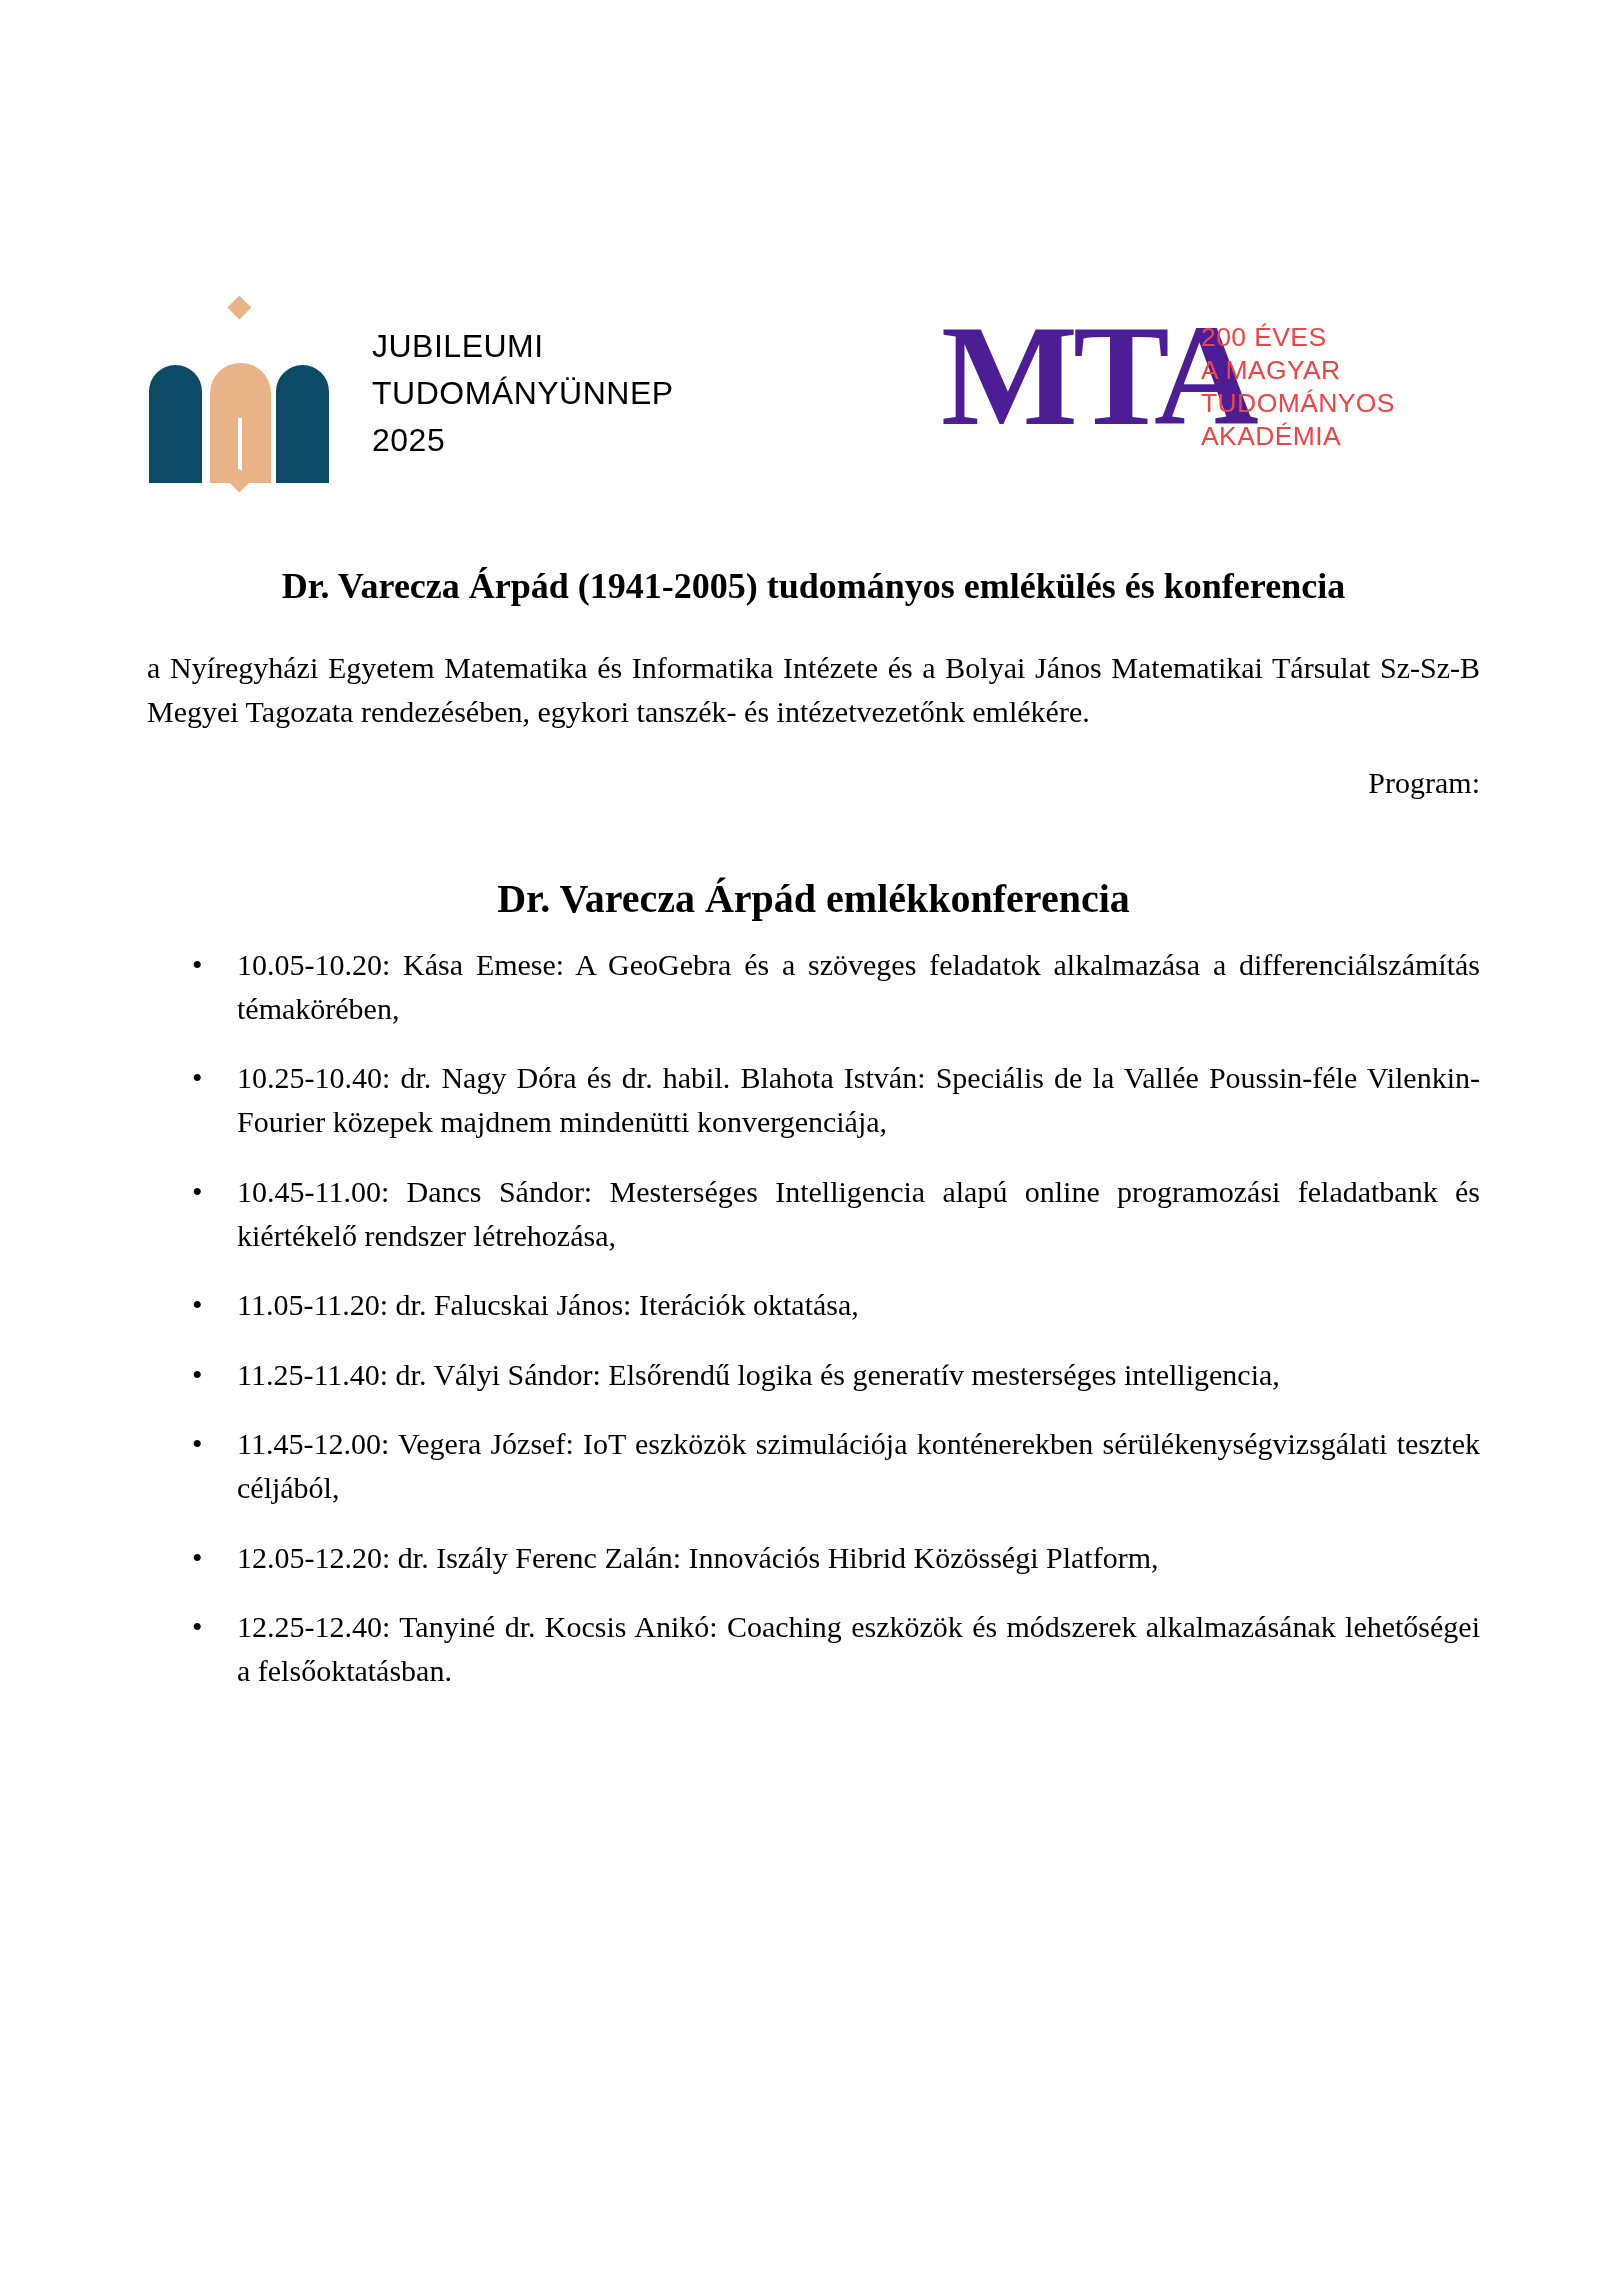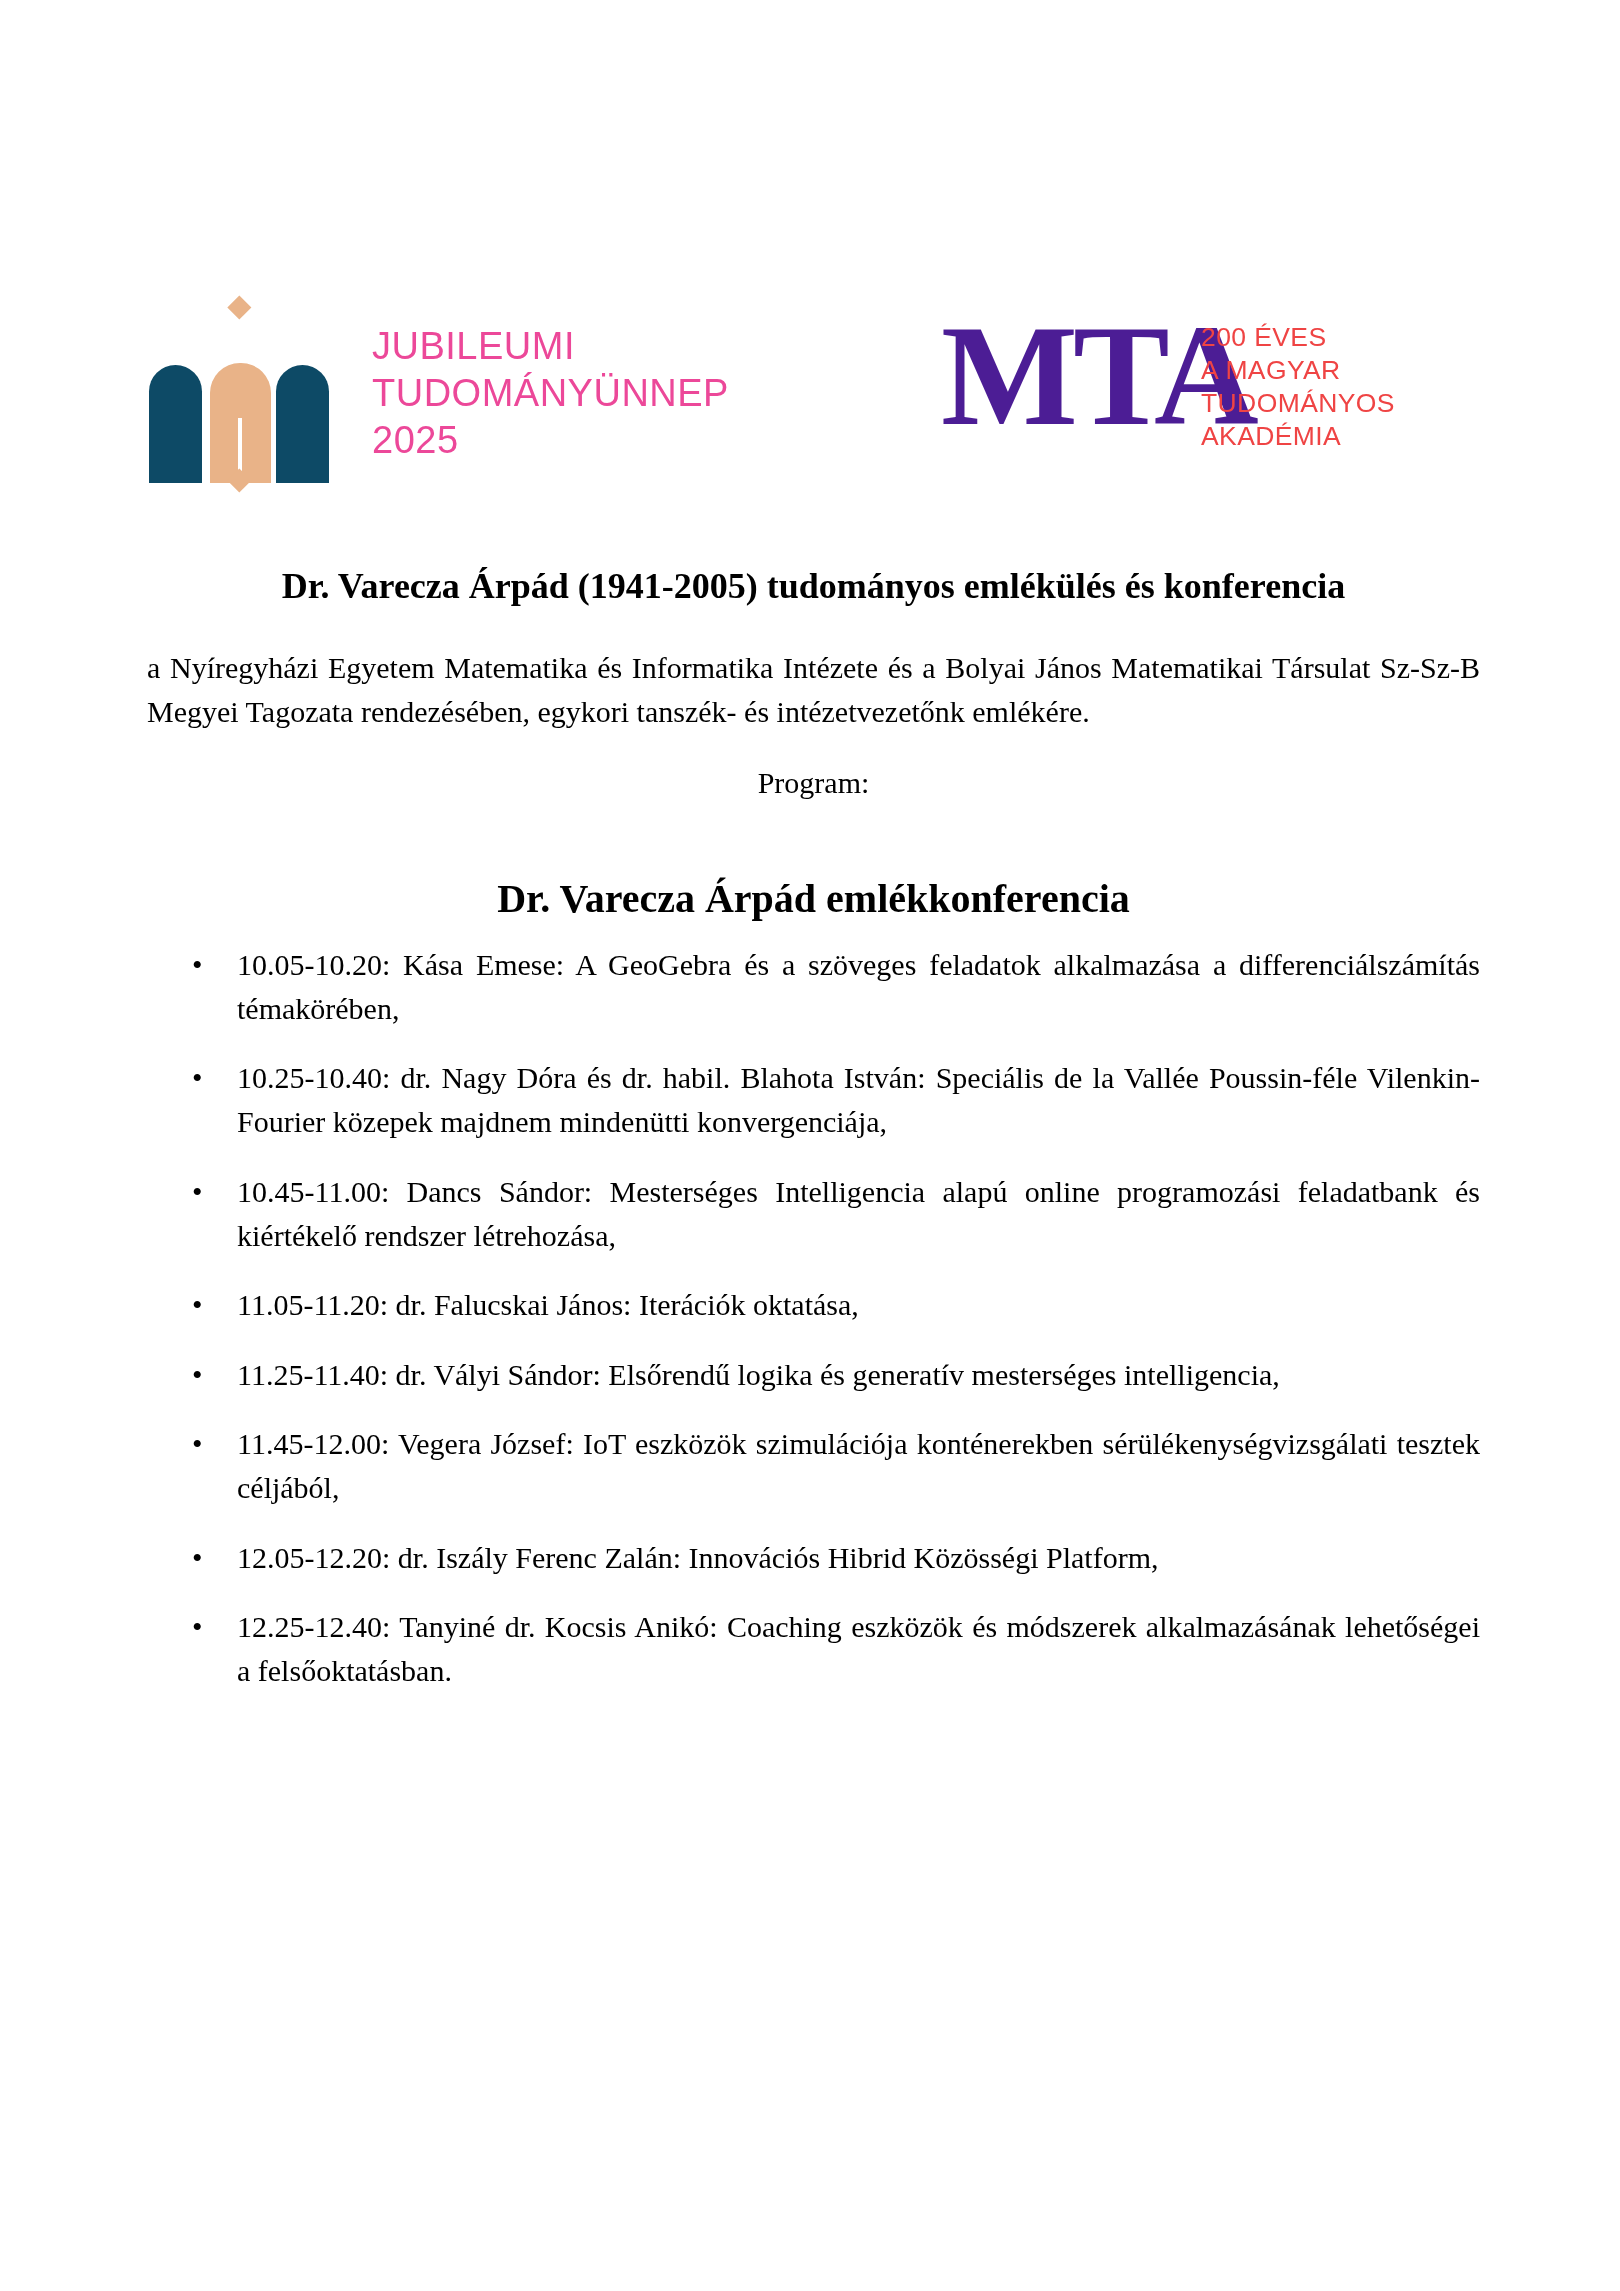--- a/index.html
+++ b/index.html
@@ -101,24 +101,24 @@
   }
   .diamond.top    { top: 16.7px; }
   .diamond.bottom { top: 190px; }
 
   .logo-jub-text {
     position: absolute;
     left: 225px;
     top: 41px;
     font-family: "Liberation Sans", "DejaVu Sans", sans-serif;
     font-weight: 500;
-    font-size: 38px;
+    font-size: 32px;
     line-height: 47px;
     letter-spacing: 0.5px;
-    color: #ec4899;
+    color: #000000;
     white-space: pre-line;
   }
 
   .mta-word {
     position: absolute;
     left: 0px;
     top: 0px;
     font-family: Liberation Serif, serif;
     font-weight: 700;
     font-size: 145px;
@@ -159,21 +159,21 @@
     font-size: 30px;
     line-height: 44px;
     text-align: justify;
     text-justify: inter-word;
     margin: 0 0 27.4px 0;
     padding: 0;
     hyphens: none;
   }
 
   p.para.plain {
-    text-align: center;
+    text-align: right;
   }
 
   .section-title {
     font-size: 40px;
     line-height: 45px;
     text-align: center;
     margin: 71px 0 21.6px 0;
   }
 
   ul.program {

